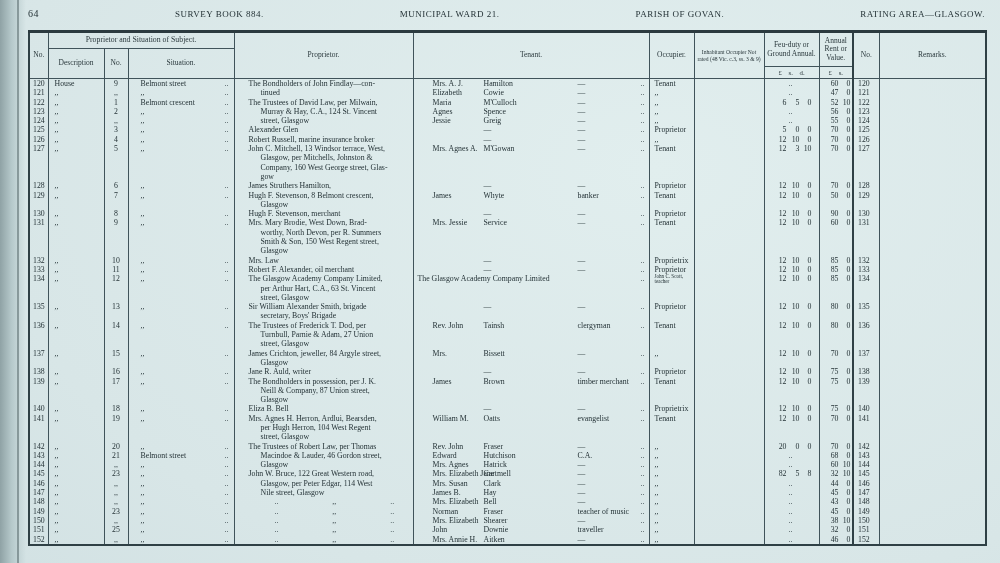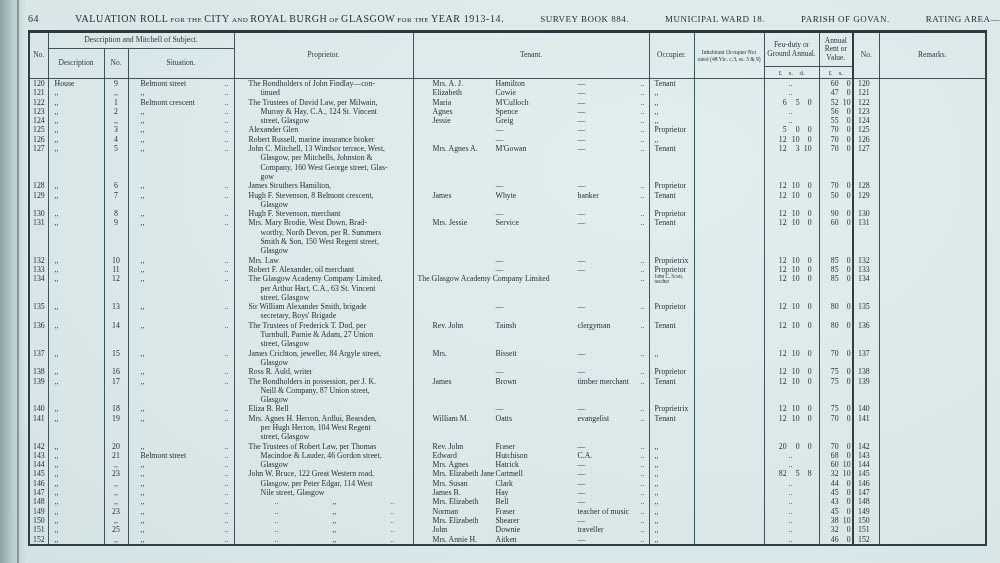--- a/index.html
+++ b/index.html
@@ -39,41 +39,40 @@
   .c-n{padding-left:3px;}
   .c-d{padding-left:6px;}
   .c-hn{text-align:center;}
   .c-sit{position:relative;padding-left:12px;}
   .c-sit .dots{position:absolute;right:5px;top:0;}
   .c-prop .ptxt{padding-left:4px;margin-left:10px;}
   .ptxt.ind{padding-left:16px;}
   .ptxt.spread{padding-left:30px;word-spacing:52px;}
   .c-ten{position:relative;}
   .c-ten span{position:absolute;top:0;}
-  .tg{left:4px;margin-left:15px;}.ts{left:82px;}.tx{left:164px;}.twide{left:4px;}.tdots{right:4px;}
+  .tg{left:4px;margin-left:15px;}.ts{left:70px;}.tx{left:164px;}.twide{left:4px;}.tdots{right:4px;}
   .c-occ{padding-left:5px;margin-top:16px;}
   .otxt.small{font-size:5.1px;line-height:4.5px;display:inline-block;width:42px;white-space:normal;vertical-align:top;}
   .c-feu{position:relative;padding-left:4px;}
   .f1,.f2,.f3{display:inline-block;text-align:right;}
   .f1{width:18px;}.f2{width:13px;}.f3{width:12px;}
   .fdots{position:absolute;left:24px;top:0;}
   .r1,.r2{display:inline-block;text-align:right;}
   .r1{width:19px;}.r2{width:12px;}
   .c-n2{padding-left:4px;}
 </style>
 </head>
 <body>
 
 <div class="binding"></div>
 
 <div class="masthead">
   <span class="pageno">64</span>
-  <span class="mtitle"><span class="tbg">VALUATION ROLL</span><span class="tsm">FOR THE</span><span class="tbg">CITY</span><span class="tsm">AND</span><span class="tbg">ROYAL BURGH</span><span class="tsm">OF</span><span class="tbg">GLASGOW</span><span class="tsm">FOR THE</span><span class="tbg">YEAR 1913-14.</span></span>
   <span class="msec">SURVEY BOOK 884.</span>
-  <span class="msec">MUNICIPAL WARD 18.</span>
+  <span class="msec">MUNICIPAL WARD 21.</span>
   <span class="msec">PARISH OF GOVAN.</span>
   <span class="msec">RATING AREA—GLASGOW.</span>
 </div>
 
 <table>
   <colgroup>
     <col style="width:19px">
       <col style="width:56px">
       <col style="width:24px">
       <col style="width:106px">
@@ -82,21 +81,21 @@
       <col style="width:45px">
       <col style="width:70px">
     <col style="width:55px">
       <col style="width:34px">
       <col style="width:26px">
       <col style="width:107px">
   </colgroup>
   <thead>
     <tr class="h1">
       <th rowspan="2">No.</th>
-      <th colspan="3" class="g">Description and Mitchell of Subject.</th>
+      <th colspan="3" class="g">Proprietor and Situation of Subject.</th>
       <th rowspan="2">Proprietor.</th>
       <th rowspan="2">Tenant.</th>
       <th rowspan="2">Occupier.</th>
       <th rowspan="2" class="c-inhh">Inhabitant Occupier Not rated (48 Vic. c.3, ss. 3 &amp; 9)</th>
       <th rowspan="2">
         <div class="vh">
           <div class="lab">Feu-duty or Ground Annual.</div>
           <div class="lsd">£ s. d.</div>
         </div>
       </th>
@@ -797,21 +796,21 @@
     <td class="c-rent"><span class="r1"></span><span class="r2"></span></td>
     <td class="c-n2 thick-l"></td>
     <td class="c-rem"></td>
   </tr>
       <tr>
     <td class="c-n">138</td>
     <td class="c-d">,,</td>
     <td class="c-hn">16</td>
     <td class="c-sit"><span>,,</span><span class="dots">..</span></td>
     <td class="c-prop">
-          <div class="ptxt">Ross R. Auld, writer</div>
+          <div class="ptxt">Jane R. Auld, writer</div>
         </td>
     <td class="c-ten">
       <span class="tg"></span>
       <span class="ts">—</span>
       <span class="tx">—</span>
       <span class="twide"></span>
       <span class="tdots">..</span>
     </td>
     <td class="c-occ"><span class="otxt">Proprietor</span></td>
     <td class="c-inh"></td>

